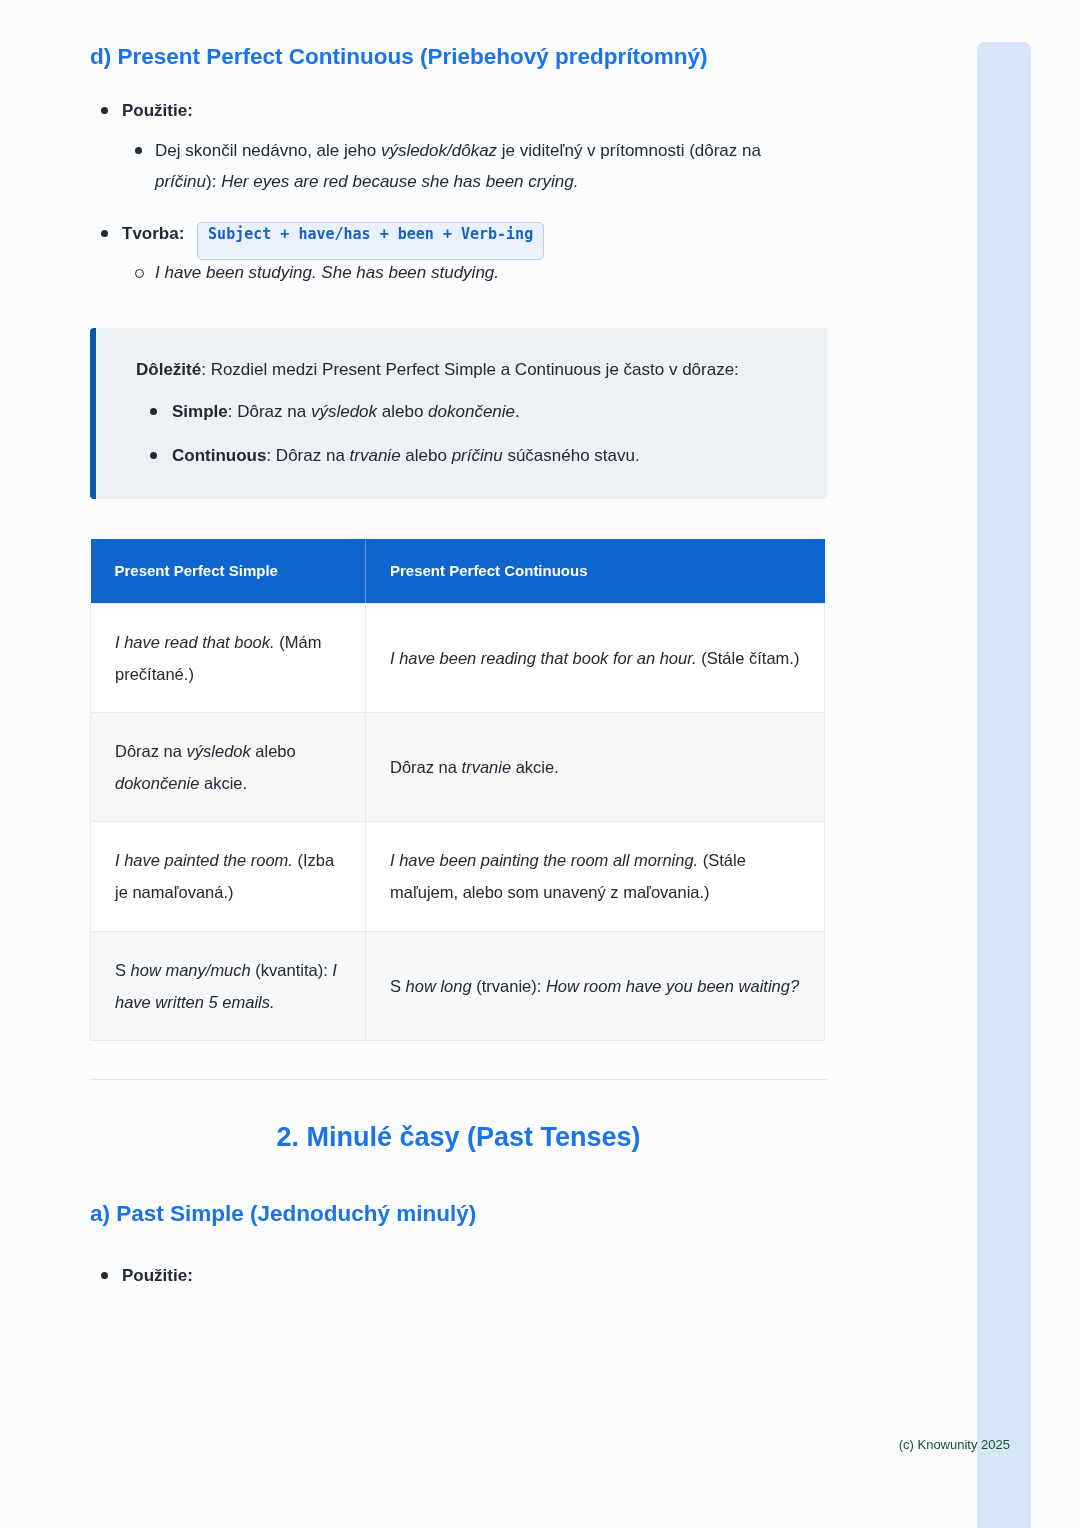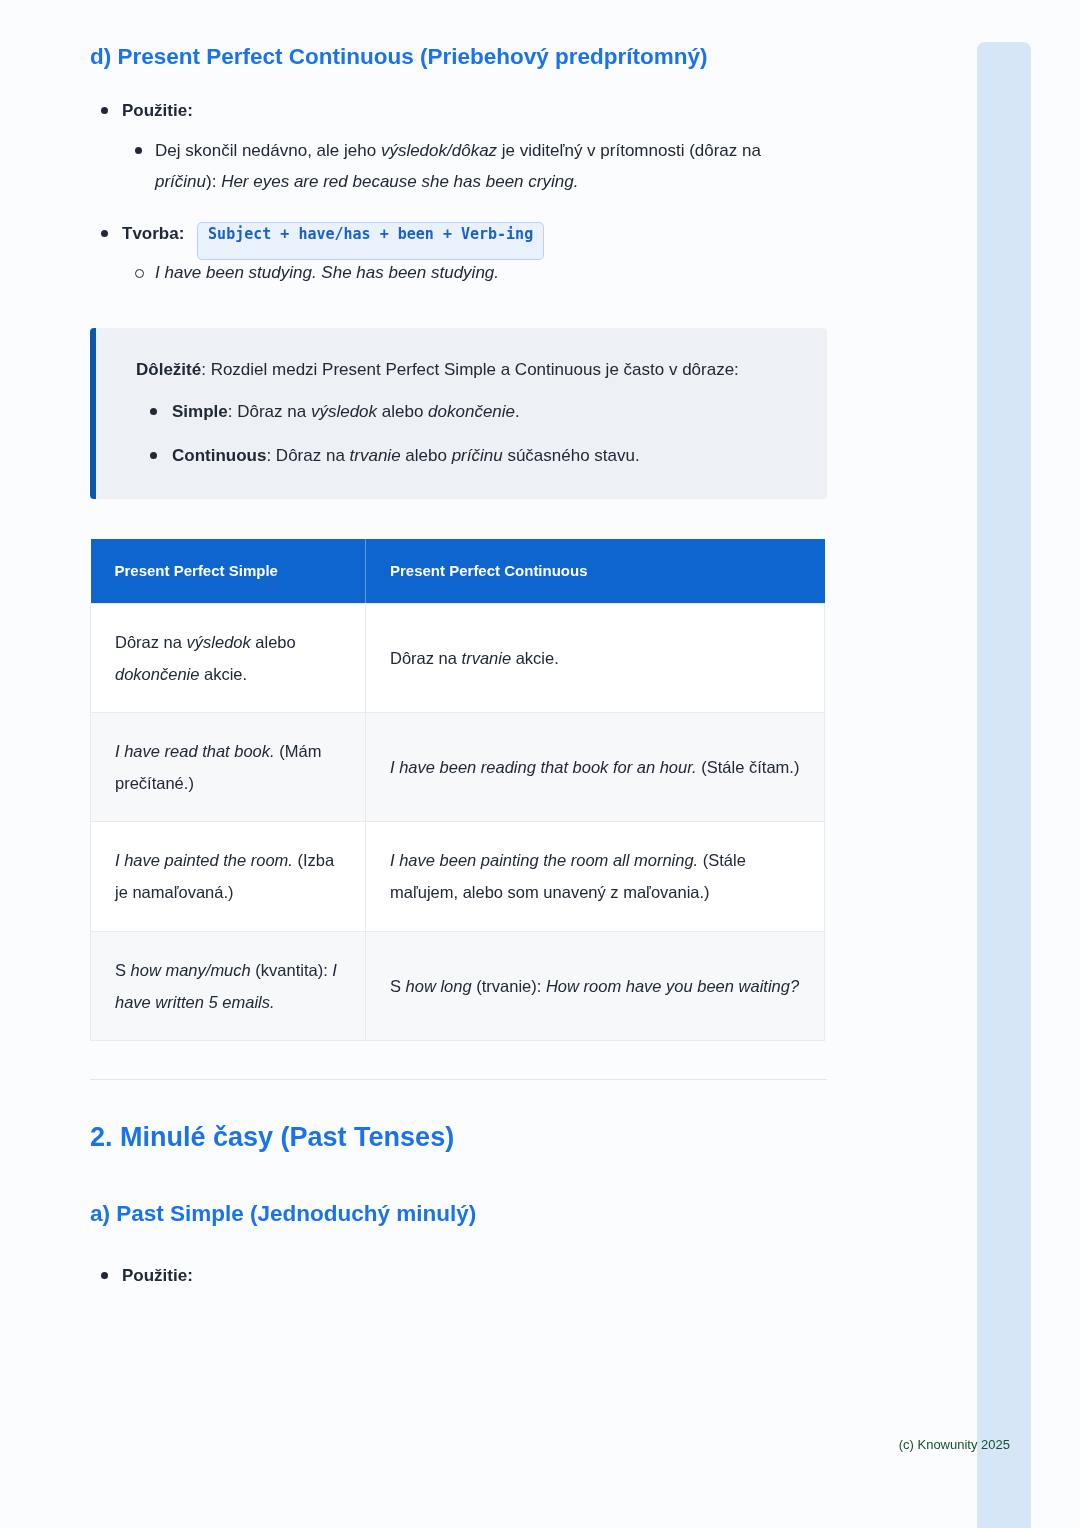--- a/index.html
+++ b/index.html
@@ -38,20 +38,21 @@
     font-weight:700;
     line-height:1.3;
     margin-bottom:24px;
   }
   .h2-blue {
     color:var(--accent-blue, #1a73e8);
     font-size:27px;
     font-weight:700;
     line-height:1.3;
     margin-top:40px;
+    text-align:center;
   }
   .h3-blue.sub { margin-top:44px; margin-bottom:0; }
 
   ul { list-style:none; }
   li { position:relative; }
 
   .lvl1 > li { padding-left:32px; margin-bottom:14px; }
   .lvl1 > li::before {
     content:""; position:absolute; left:11px; top:12px;
     width:7px; height:7px; border-radius:50%; background:#212936;
@@ -181,26 +182,26 @@
 
     <table class="cmp">
       <thead>
         <tr>
           <th>Present Perfect Simple</th>
           <th>Present Perfect Continuous</th>
         </tr>
       </thead>
       <tbody>
         <tr>
+          <td class="col-left"><span class="st-i">I have read that book.</span><span> (Mám prečítané.)</span></td>
+          <td><span class="st-i">I have been reading that book for an hour.</span><span> (Stále čítam.)</span></td>
+        </tr>
+        <tr>
           <td class="col-left"><span>Dôraz na </span><span class="st-i">výsledok</span><span> alebo </span><span class="st-i">dokončenie</span><span> akcie.</span></td>
           <td><span>Dôraz na </span><span class="st-i">trvanie</span><span> akcie.</span></td>
-        </tr>
-        <tr>
-          <td class="col-left"><span class="st-i">I have read that book.</span><span> (Mám prečítané.)</span></td>
-          <td><span class="st-i">I have been reading that book for an hour.</span><span> (Stále čítam.)</span></td>
         </tr>
         <tr>
           <td class="col-left"><span class="st-i">I have painted the room.</span><span> (Izba je namaľovaná.)</span></td>
           <td><span class="st-i">I have been painting the room all morning.</span><span> (Stále maľujem, alebo som unavený z maľovania.)</span></td>
         </tr>
         <tr>
           <td class="col-left"><span>S </span><span class="st-i">how many/much</span><span> (kvantita): </span><span class="st-i">I have written 5 emails.</span></td>
           <td><span>S </span><span class="st-i">how long</span><span> (trvanie): </span><span class="st-i">How room have you been waiting?</span></td>
         </tr>
       </tbody>

